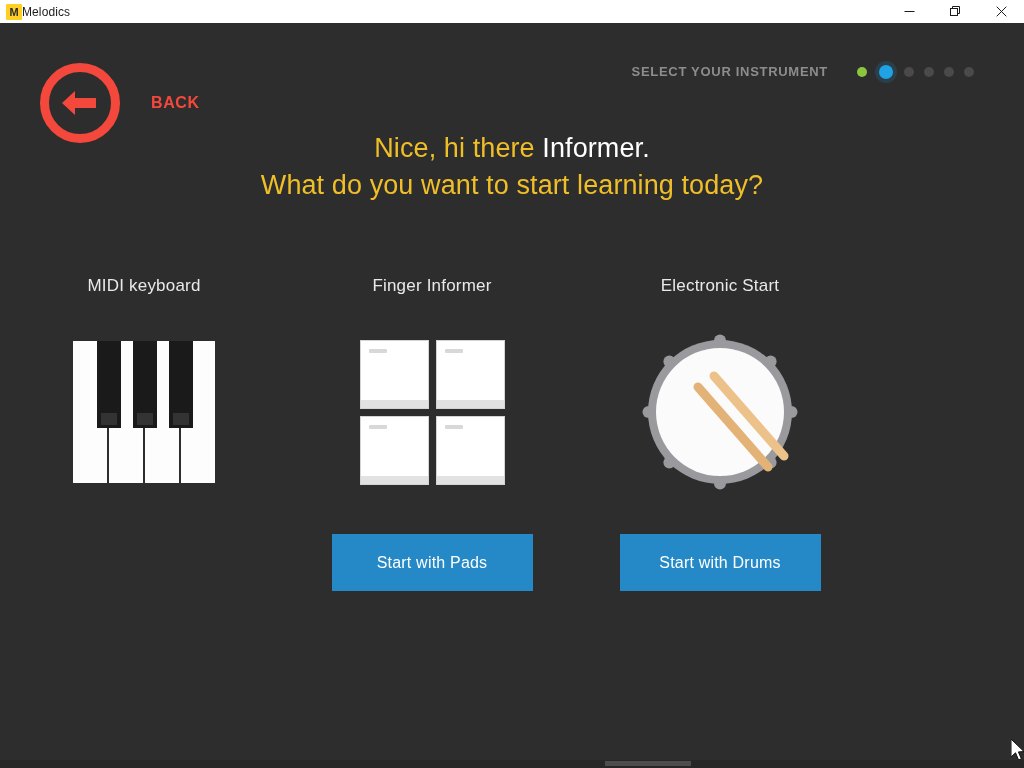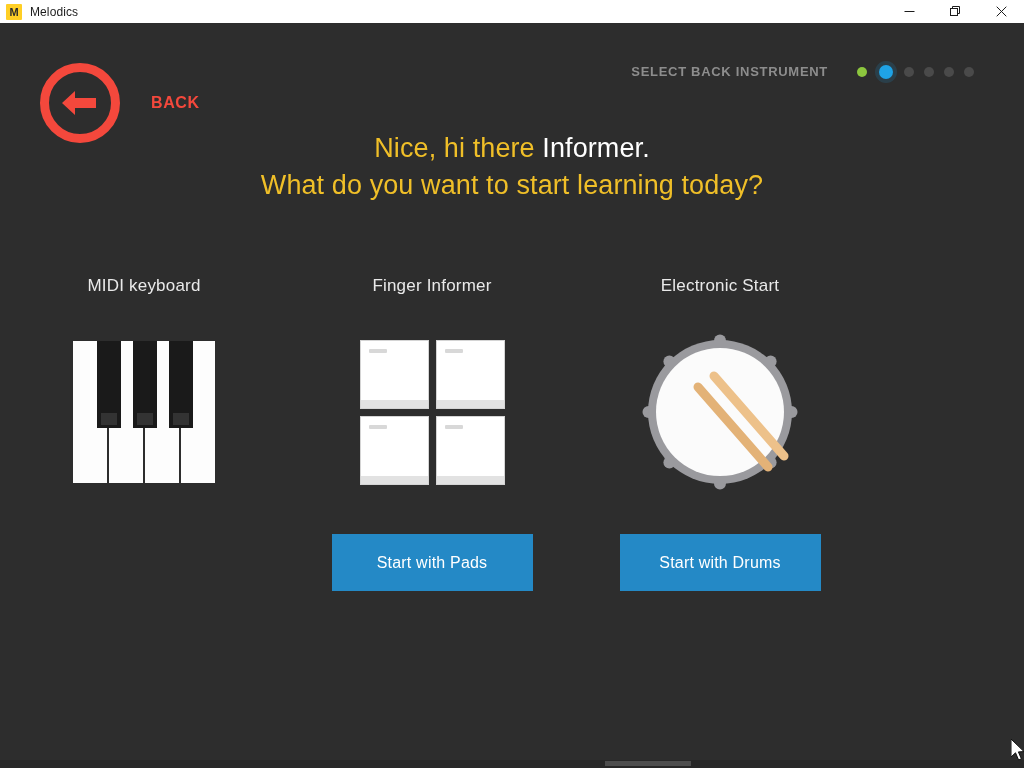--- a/index.html
+++ b/index.html
@@ -33,21 +33,21 @@
     margin-left: 6px;
     background: #ffcf25;
     color: #2b2b2b;
     font-size: 11px;
     font-weight: bold;
     line-height: 16px;
     text-align: center;
     border-radius: 1px;
   }
   .tb-title {
-    margin-left: 8px;
+    margin-left: 0;
     font-size: 12px;
     color: #1c1c1c;
     letter-spacing: .1px;
   }
   .tb-controls {
     position: absolute;
     right: 0; top: 0;
     height: 23px;
     display: flex;
   }
@@ -276,21 +276,21 @@
   <div class="back-wrap">
     <div class="back-circle">
       <svg width="40" height="30" viewBox="0 0 40 30">
         <polygon points="2,15 15,3 15,10 36,10 36,20 15,20 15,27" fill="#f4483c"></polygon>
       </svg>
     </div>
     <div class="back-label">BACK</div>
   </div>
 
   <div class="step-header">
-    <div class="step-title">SELECT BACK INSTRUMENT</div>
+    <div class="step-title">SELECT YOUR INSTRUMENT</div>
     <div class="dots">
       <div class="dot done"></div>
       <div class="dot current"></div>
       <div class="dot"></div>
       <div class="dot"></div>
       <div class="dot"></div>
       <div class="dot"></div>
     </div>
   </div>
 

